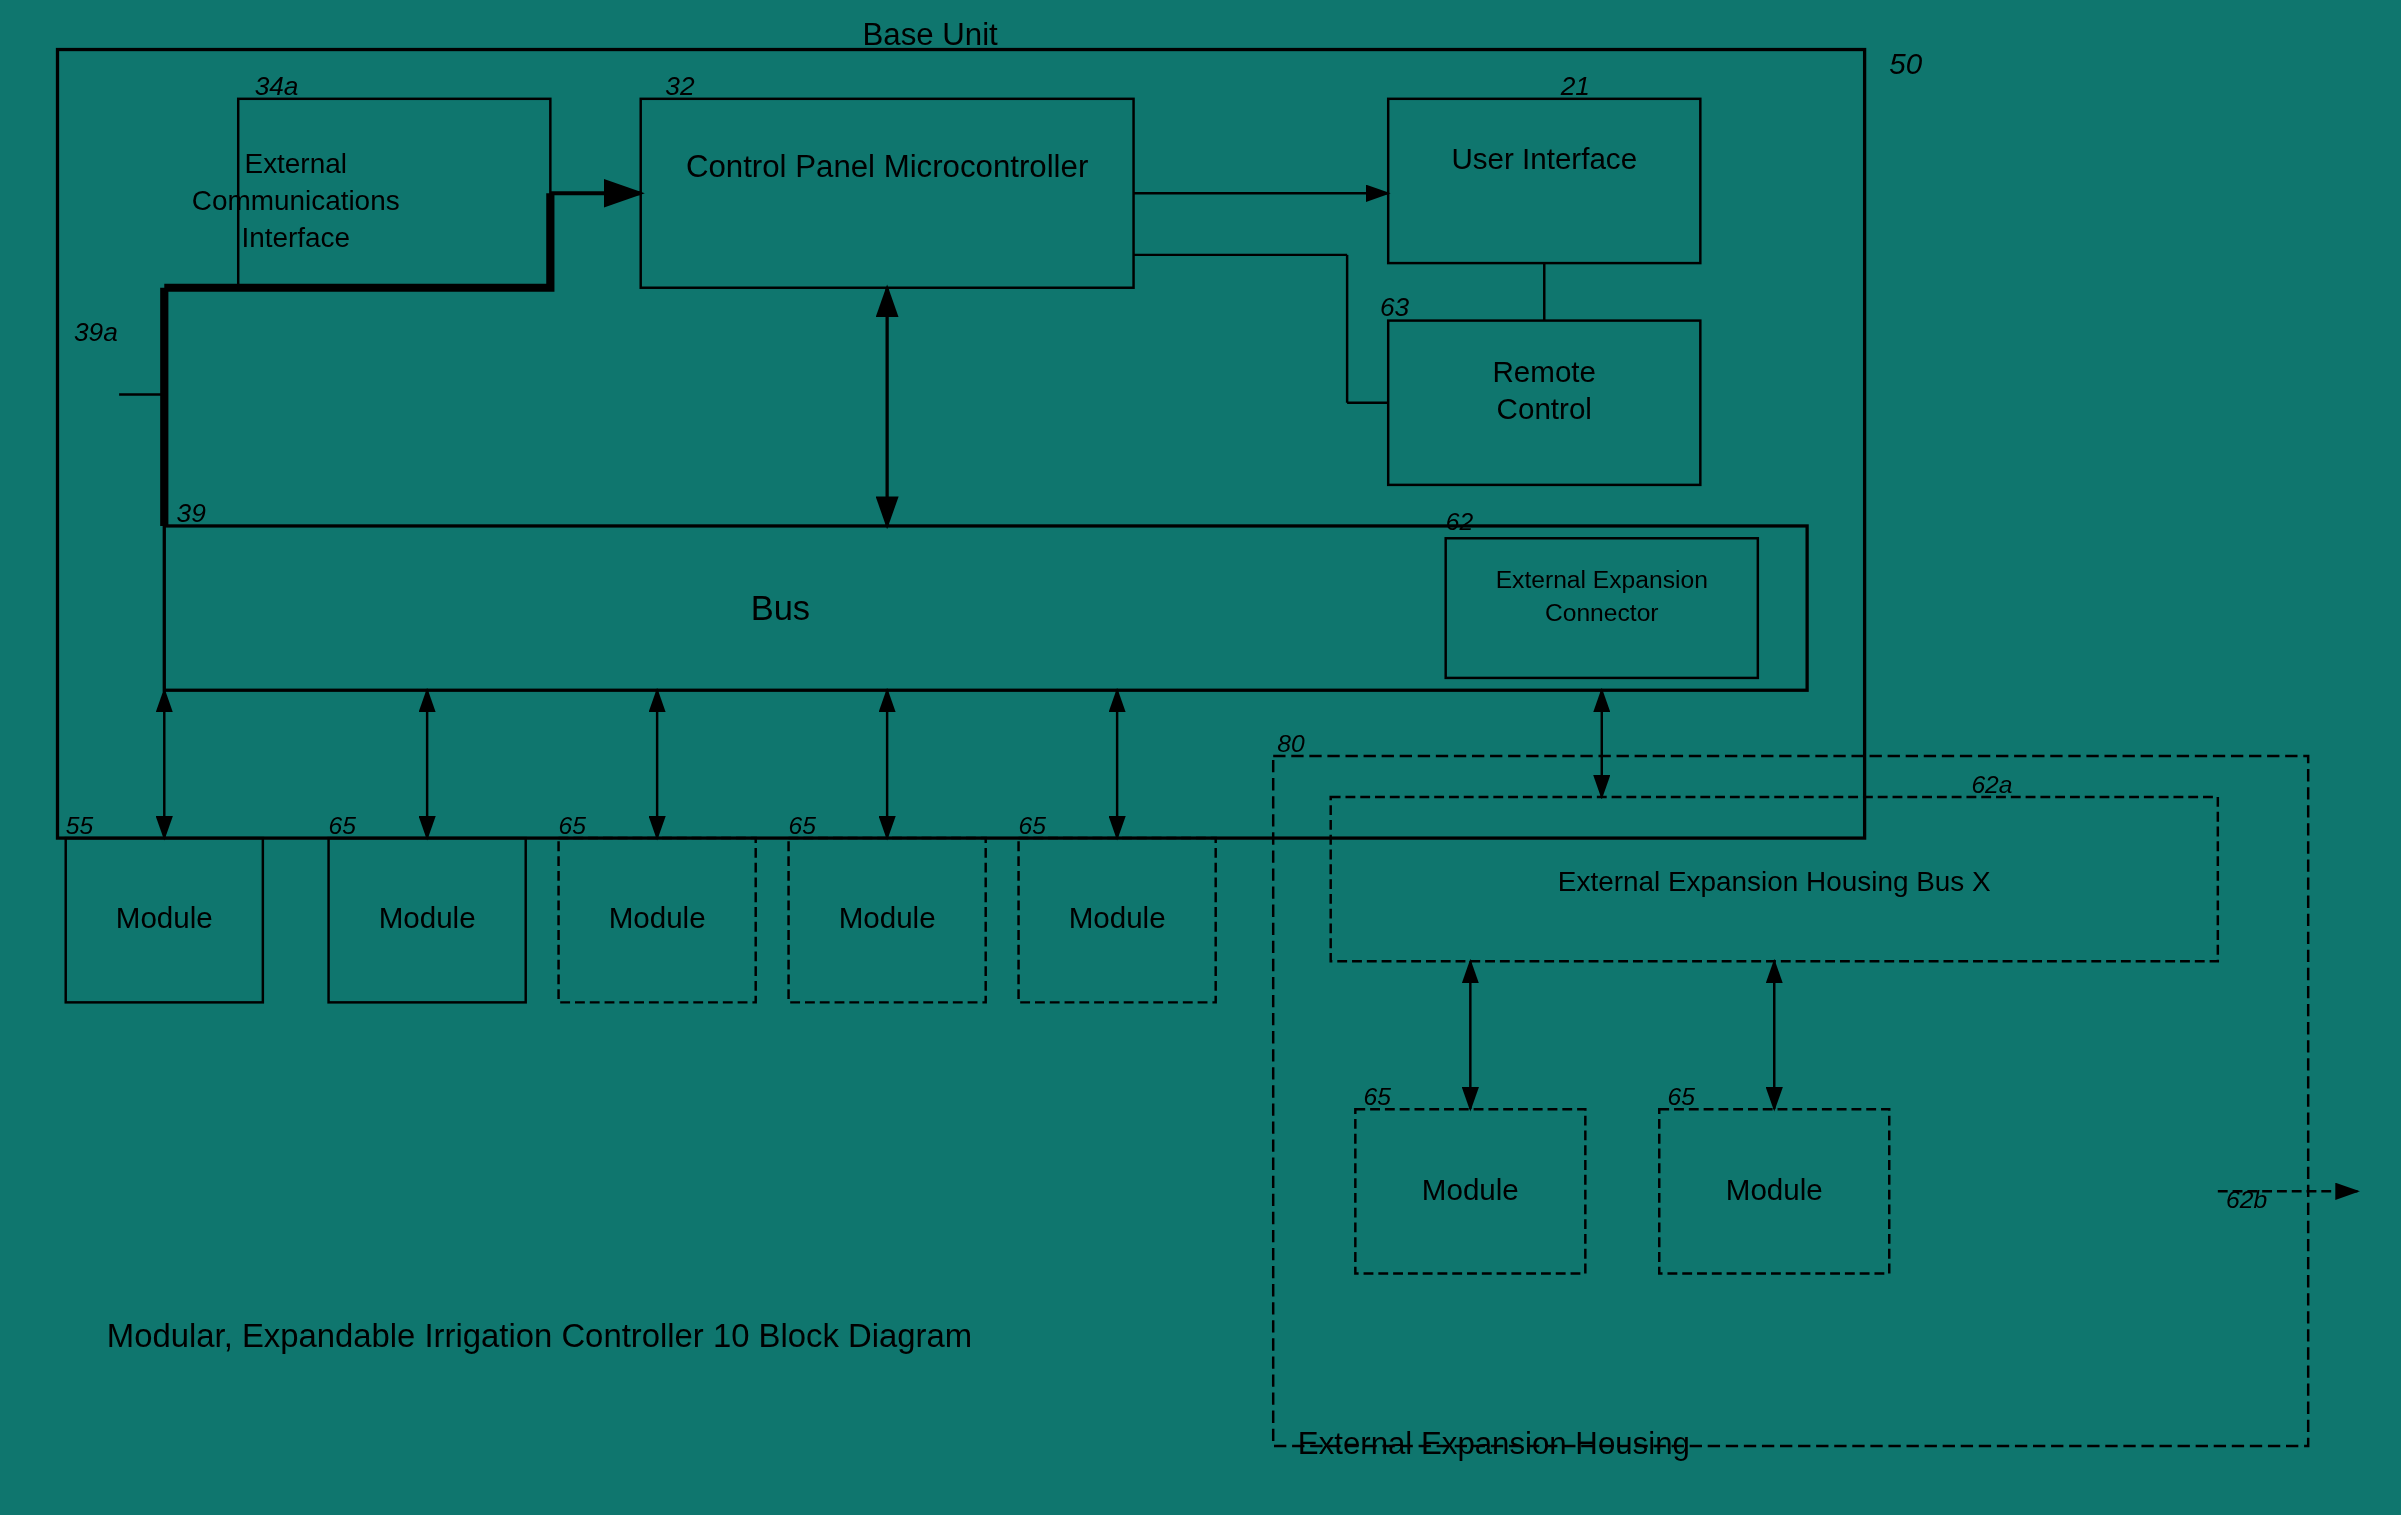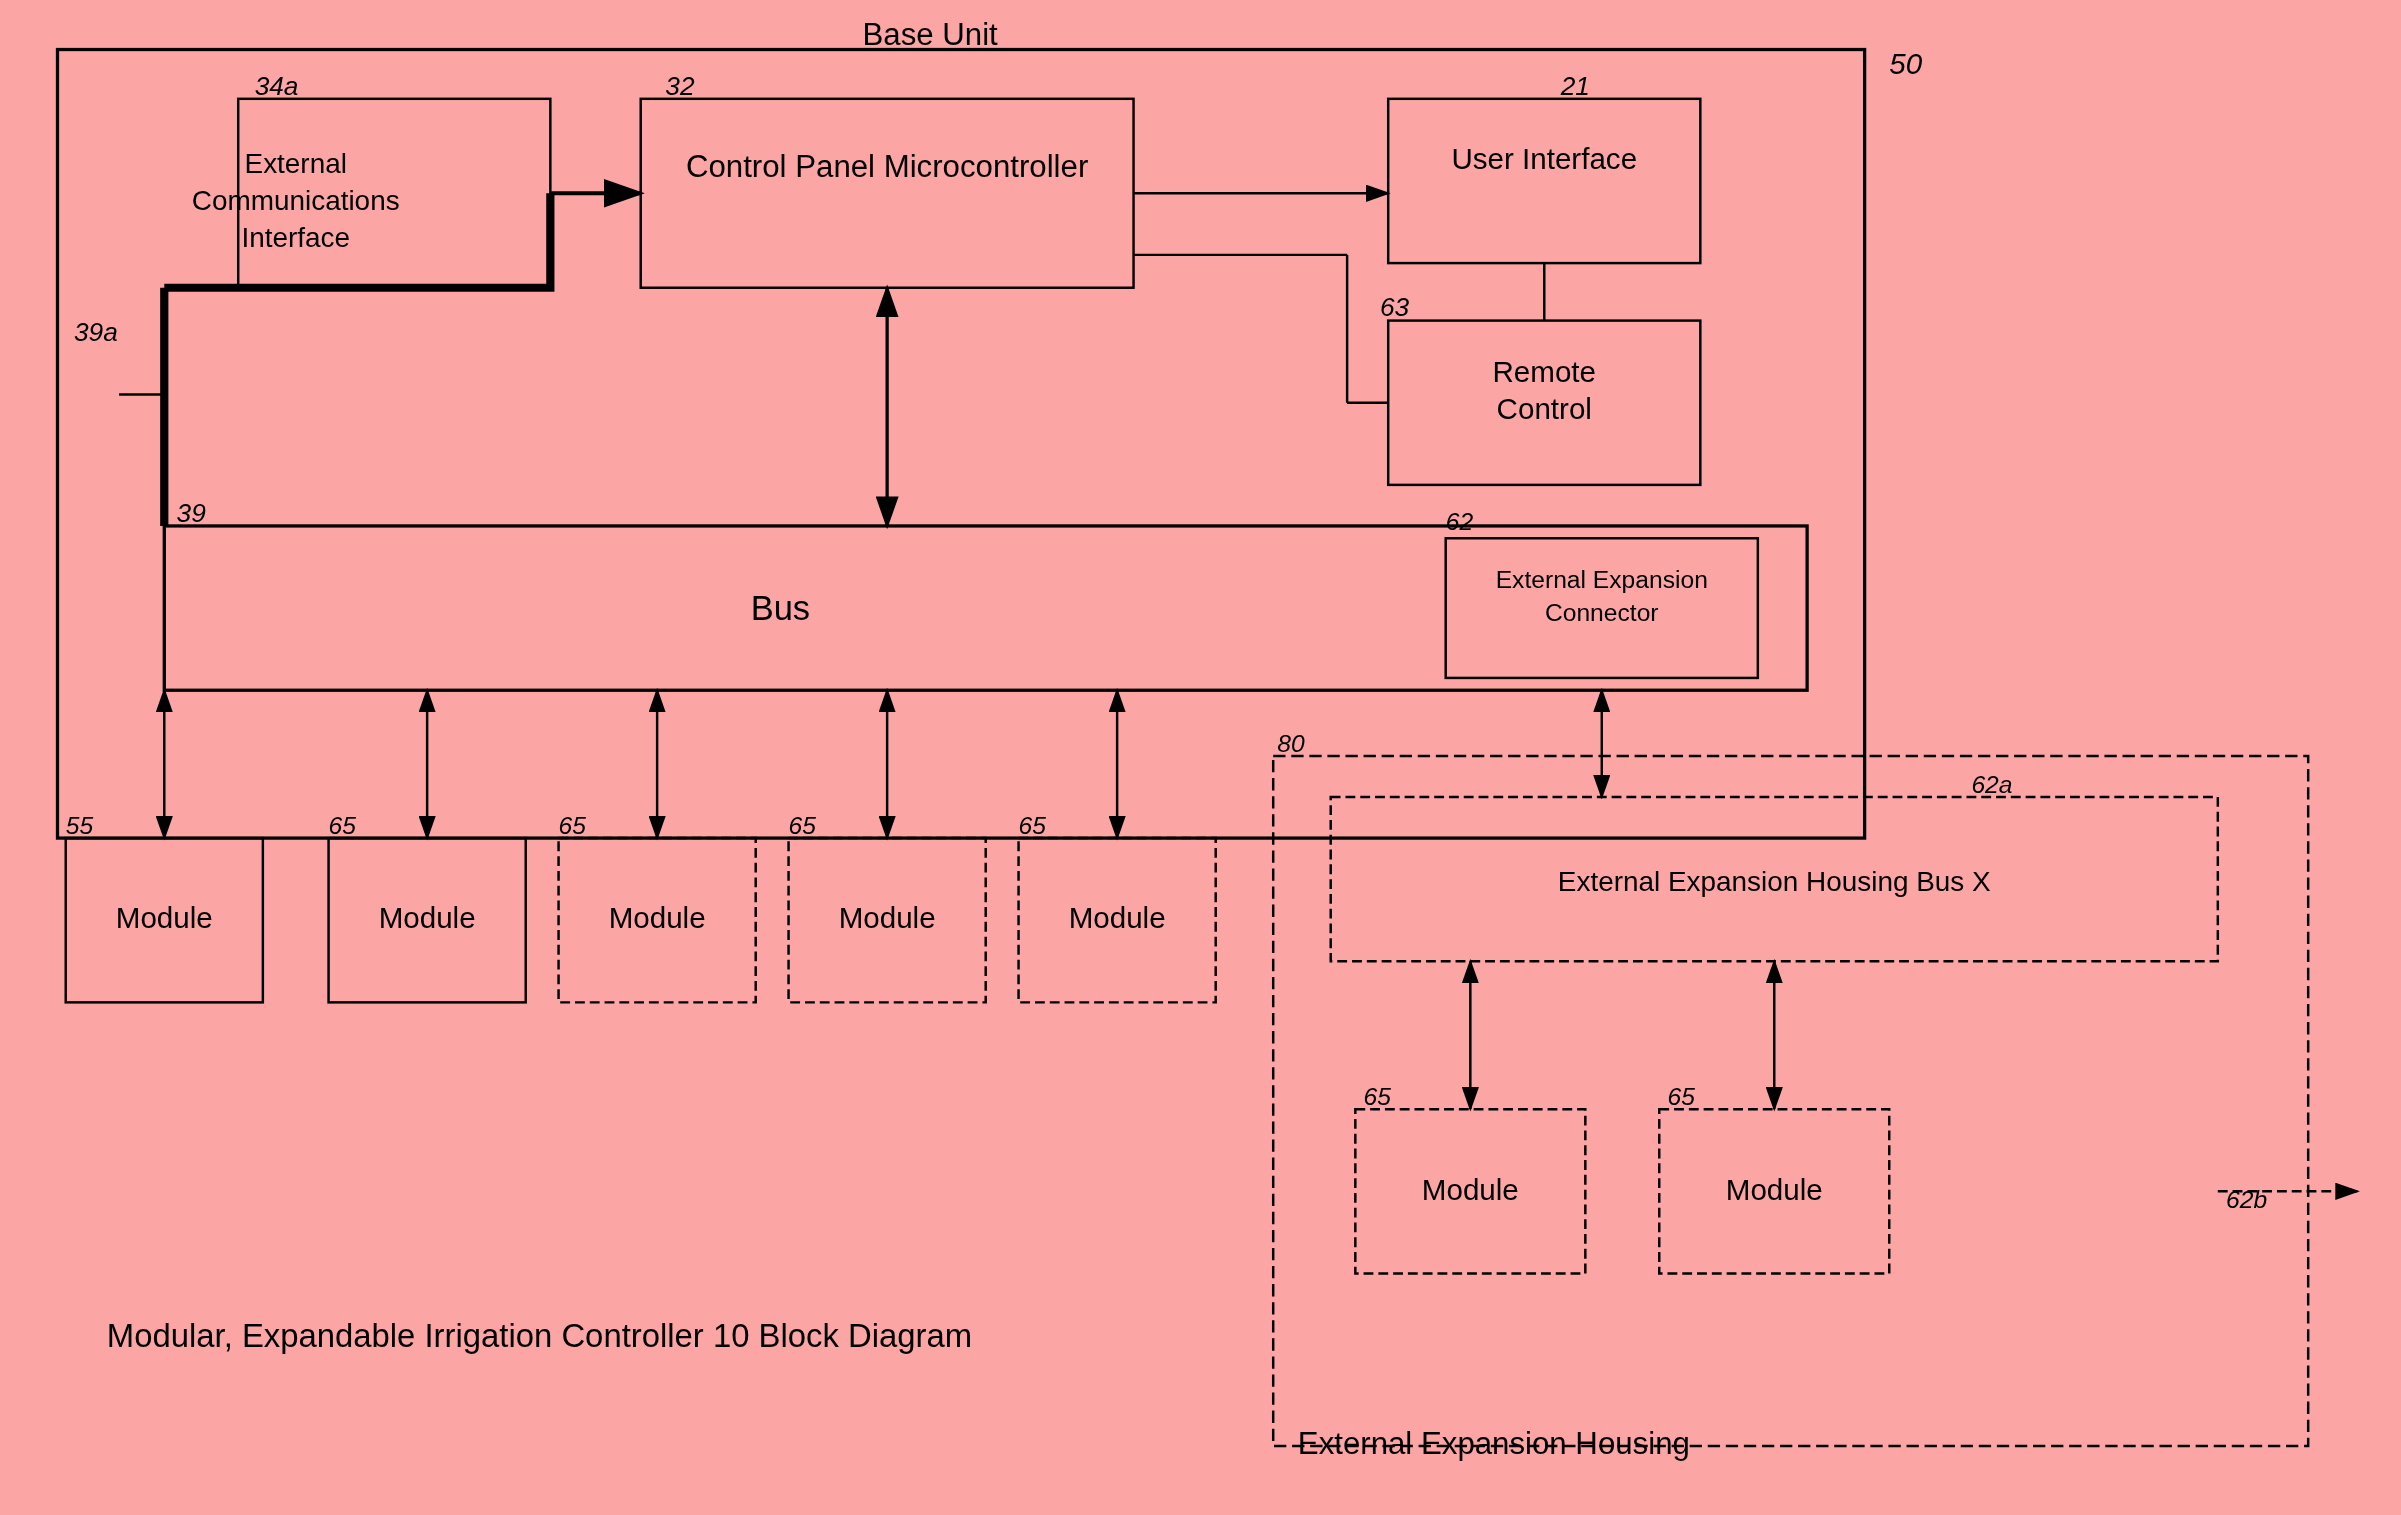--- a/index.html
+++ b/index.html
@@ -8,21 +8,21 @@
       font-family: Arial, sans-serif;
       width: 2401px;
       height: 1516px;
       position: relative;
       overflow: hidden;
     }
     #diagram-container {
       position: relative;
       width: 2401px;
       height: 1516px;
-      background: #fca5a5;
+      background: #0f766e;
     }
     svg {
       position: absolute;
       top: 0;
       left: 0;
       width: 2401px;
       height: 1516px;
     }
   </style>
 </head>

